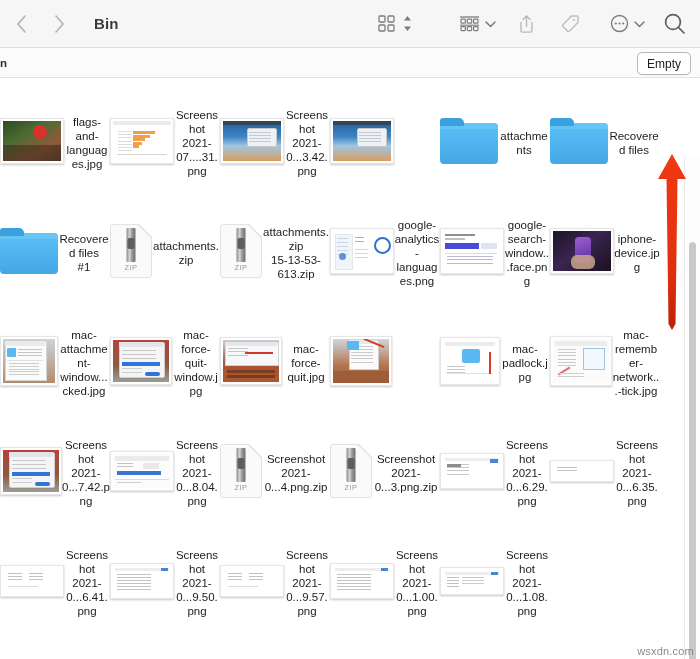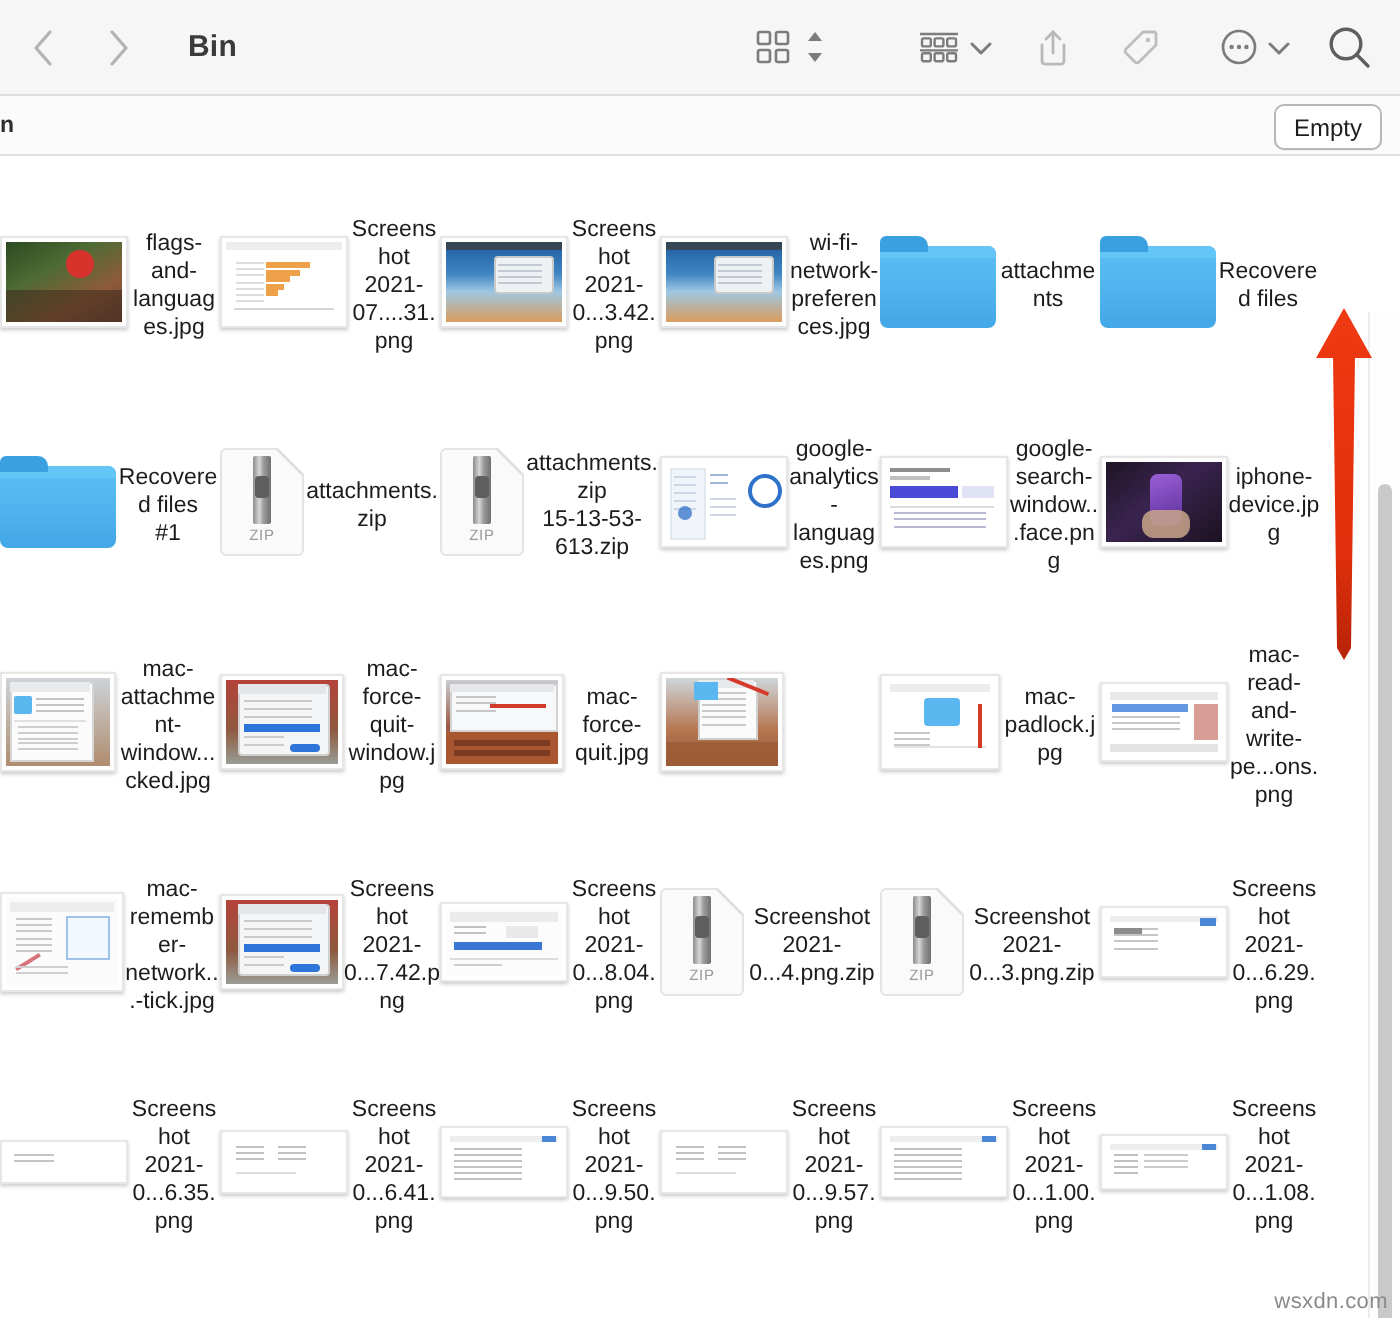--- a/index.html
+++ b/index.html
@@ -420,22 +420,20 @@
                 <div style="inset:0;background:linear-gradient(180deg,#1f5d9e 0%,#3f86c4 40%,#9ec7e3 62%,#d99c5d 100%);"></div>
                 <div style="left:0;top:0;width:58px;height:4px;background:#3c3c3c;opacity:.75;"></div>
                 <div style="left:24px;top:7px;width:28px;height:17px;background:#eef1f4;border:1px solid #c9c9c9;border-radius:2px;"></div>
                 <div style="left:26px;top:11px;width:22px;height:1px;background:#c2c9d2;"></div>
                 <div style="left:26px;top:14px;width:22px;height:1px;background:#c2c9d2;"></div>
                 <div style="left:26px;top:17px;width:22px;height:1px;background:#c2c9d2;"></div>
                 <div style="left:26px;top:20px;width:22px;height:1px;background:#c2c9d2;"></div>
               </div>
             </div>
           </div>
-          <div class="label">wi-fi-network-
-preferences.jpg</div>
         </div>
         <div class="cell">
           <div class="thumb-wrap">
             <div class="folder">
               <div class="body"></div>
               <div class="lip"></div>
               <div class="tab"></div>
             </div>
           </div>
           <div class="label">attachments</div>
@@ -634,38 +632,20 @@
                 <div style="left:4px;top:32.4px;width:18px;height:1px;background:#c9c9c9;"></div>
                 <div style="left:4px;top:33px;width:46px;height:1px;background:#e3e3e3;"></div>
                 <div style="left:46px;top:12px;width:2px;height:22px;background:#d63a22;"></div>
               </div>
             </div>
           </div>
           <div class="label">mac-padlock.jpg</div>
         </div>
         <div class="cell">
           <div class="thumb-wrap">
-            <div class="photo" style="width: 64px; height: 40px;">
-              <div class="inner">
-                <div style="inset:0;background:#ffffff;"></div>
-                <div style="left:2px;top:2px;width:54px;height:4px;background:#e9e9e9;"></div>
-                <div style="left:3px;top:8px;width:38px;height:4px;background:#2f74d8;opacity:.75;"></div>
-                <div style="left:3px;top:14px;width:34px;height:1px;background:#c7c7c7;"></div>
-                <div style="left:3px;top:17.2px;width:34px;height:1px;background:#c7c7c7;"></div>
-                <div style="left:3px;top:20.4px;width:34px;height:1px;background:#c7c7c7;"></div>
-                <div style="left:44px;top:8px;width:12px;height:18px;background:#b23b2c;opacity:.5;"></div>
-                <div style="left:2px;top:28px;width:54px;height:4px;background:#e4e4e4;"></div>
-              </div>
-            </div>
-          </div>
-          <div class="label">mac-read-and-
-write-pe...ons.png</div>
-        </div>
-        <div class="cell">
-          <div class="thumb-wrap">
             <div class="photo" style="width: 62px; height: 50px;">
               <div class="inner">
                 <div style="inset:0;background:#fbfbfb;"></div>
                 <div style="left:2px;top:2px;width:52px;height:5px;background:#ededed;"></div>
                 <div style="left:5px;top:10px;width:18px;height:1px;background:#c9c9c9;"></div>
                 <div style="left:5px;top:13.2px;width:18px;height:1px;background:#c9c9c9;"></div>
                 <div style="left:5px;top:16.4px;width:18px;height:1px;background:#c9c9c9;"></div>
                 <div style="left:5px;top:19.6px;width:18px;height:1px;background:#c9c9c9;"></div>
                 <div style="left:5px;top:22.8px;width:18px;height:1px;background:#c9c9c9;"></div>
                 <div style="left:5px;top:26px;width:18px;height:1px;background:#c9c9c9;"></div>

